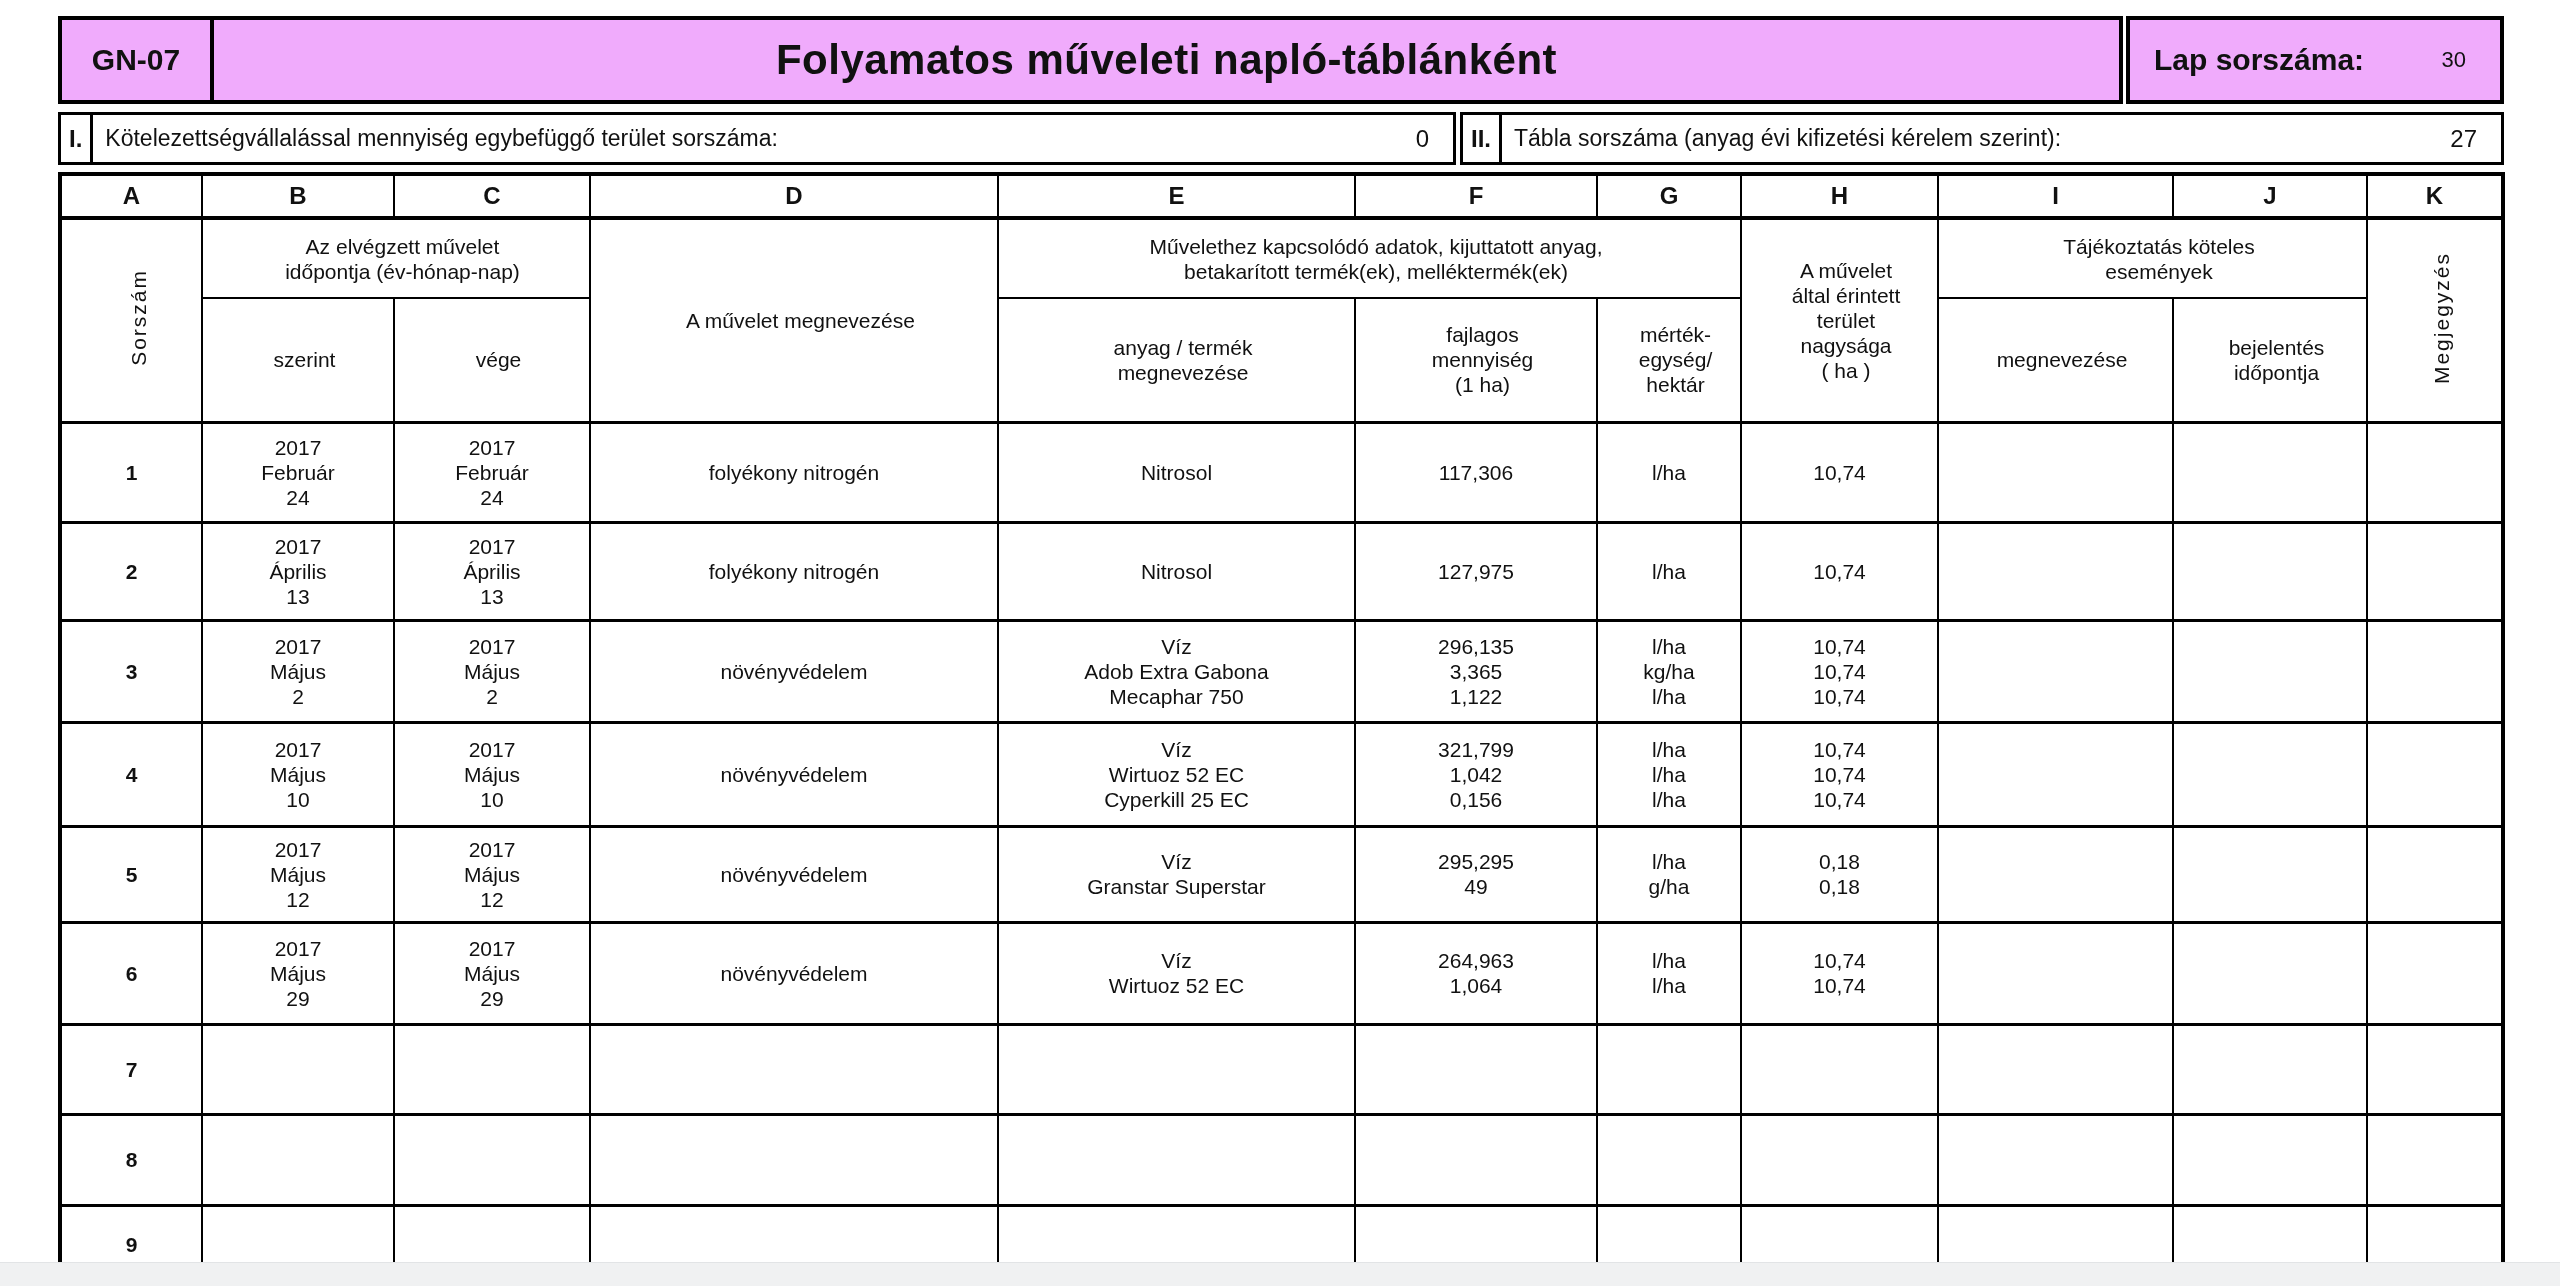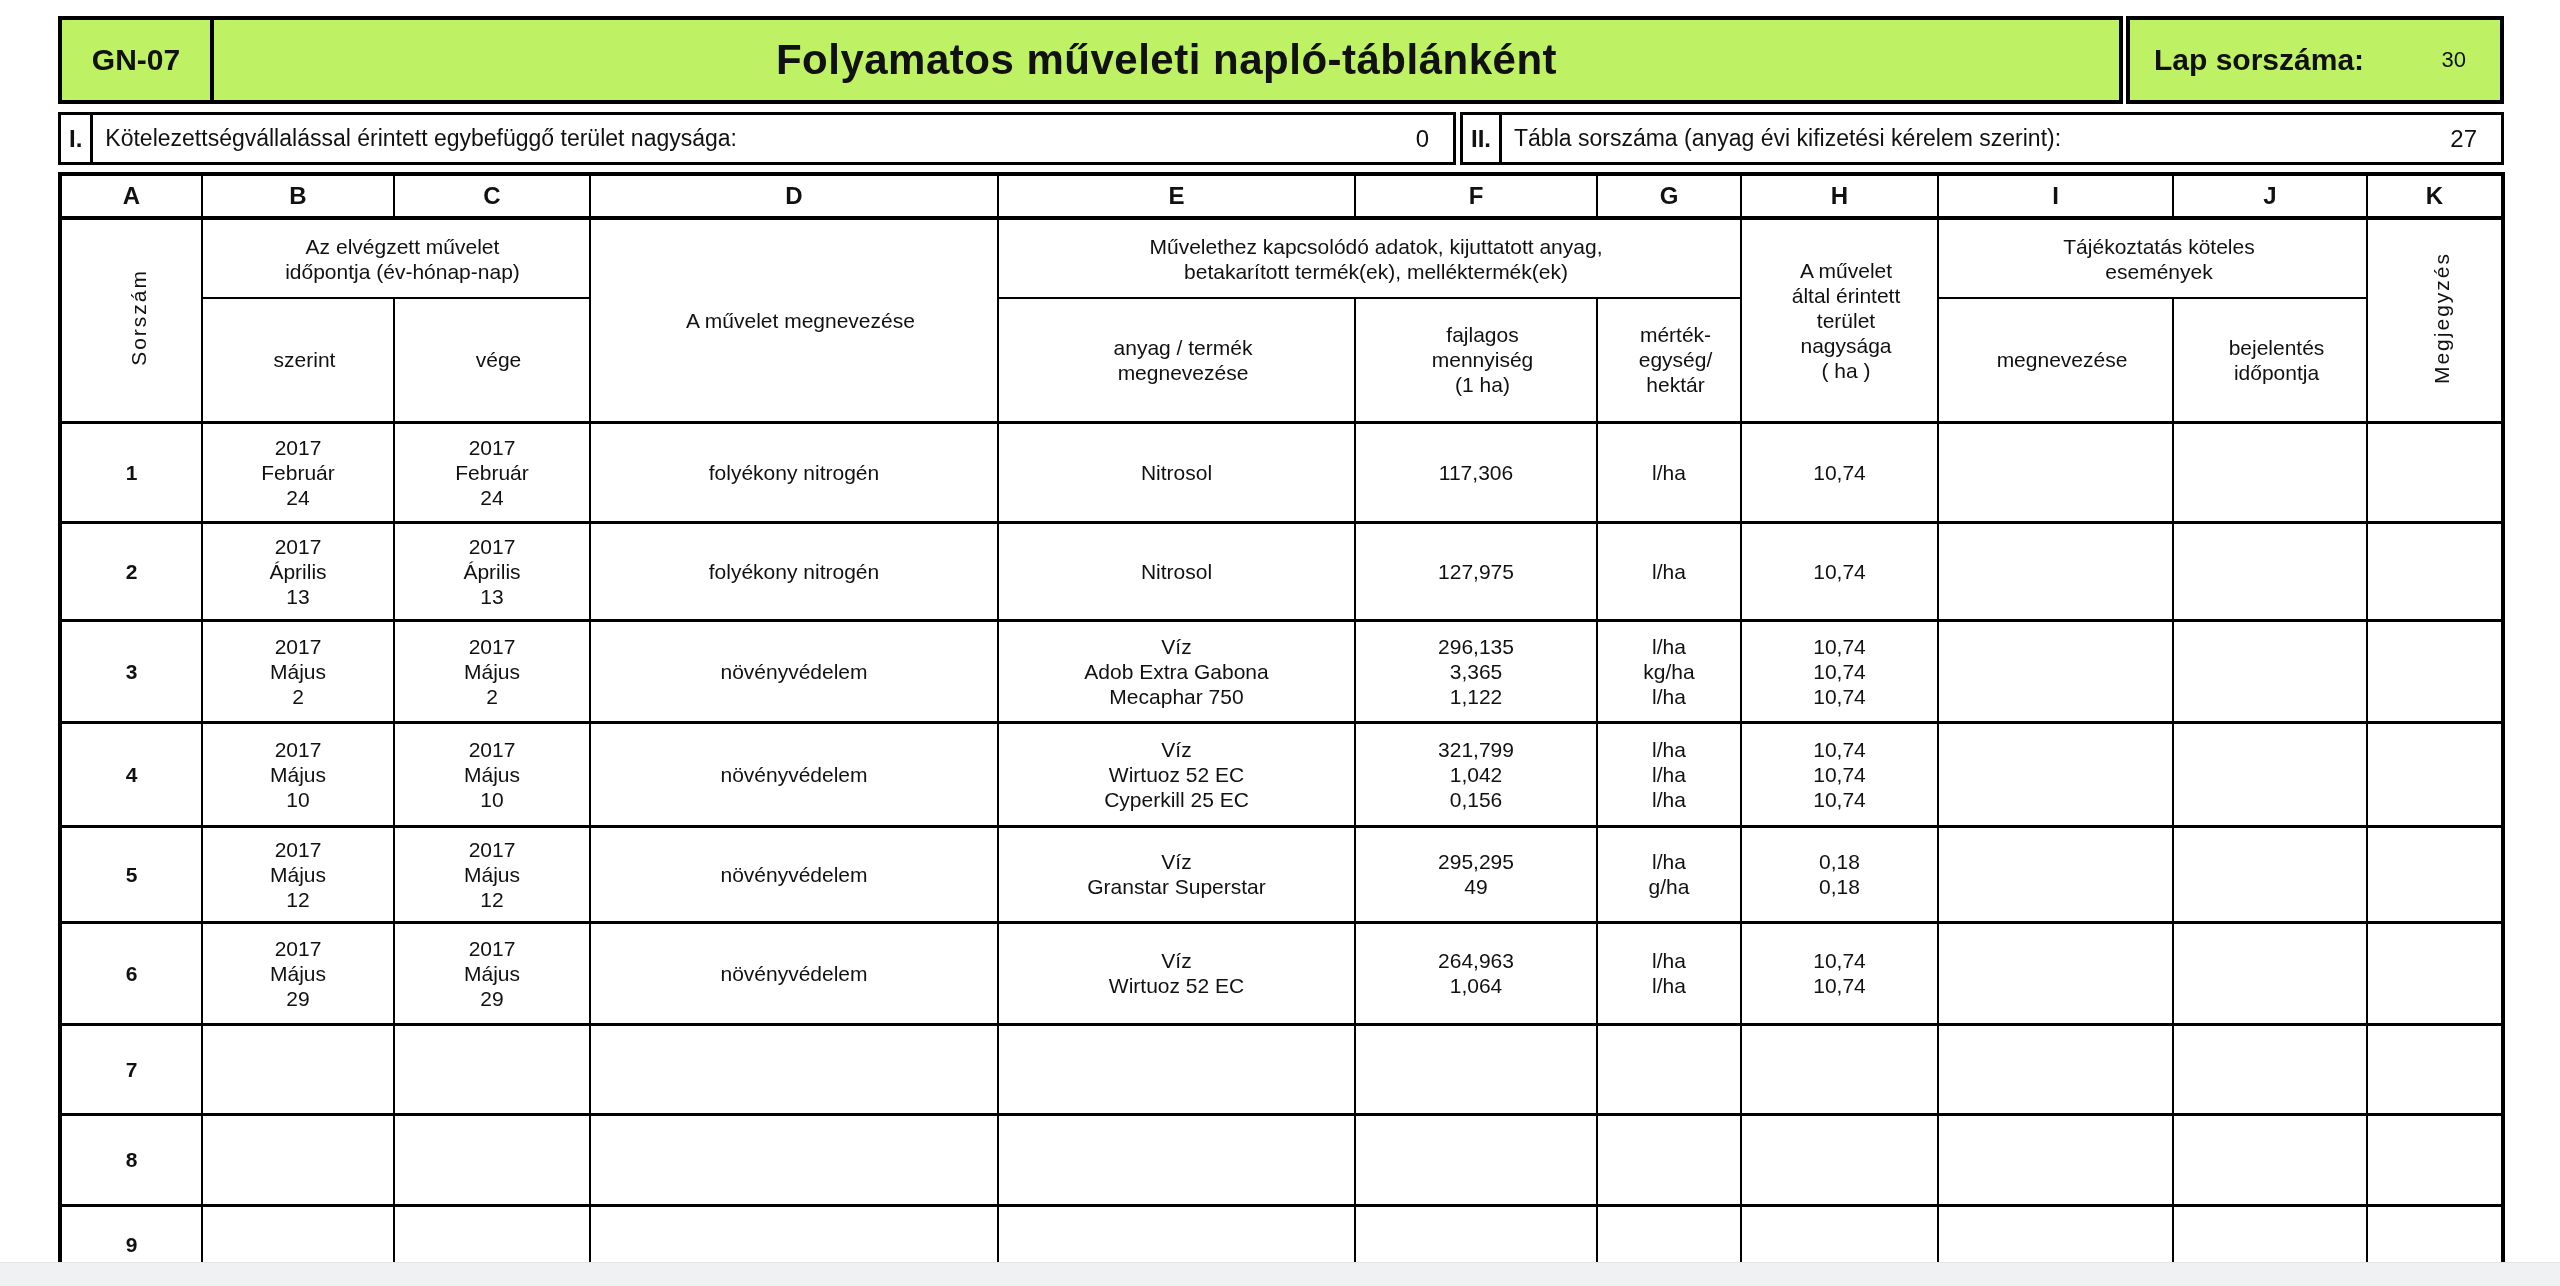--- a/index.html
+++ b/index.html
@@ -4,21 +4,21 @@
 <style>
   html,body{margin:0;padding:0;background:#fff;}
   .page{
     position:relative;width:2560px;height:1286px;background:#ffffff;
     overflow:hidden;font-family:"Liberation Sans",sans-serif;color:#111;
   }
   .doc{position:absolute;left:58px;top:16px;width:2446px;}
 
   
   .topbar{display:flex;gap:3px;height:88px;}
-  .box{border:4px solid #000;box-sizing:border-box;background:#bef264;}
+  .box{border:4px solid #000;box-sizing:border-box;background:#f0abfc;}
   .tb-main{flex:1;display:flex;align-items:stretch;}
   .code{
     width:148px;display:flex;align-items:center;justify-content:center;
     border-right:4px solid #000;font-weight:bold;font-size:30px;
   }
   .title{
     flex:1;display:flex;align-items:center;justify-content:center;
     font-weight:bold;font-size:42px;letter-spacing:.5px;
   }
   .tb-lap{width:378px;display:flex;align-items:center;justify-content:space-between;}
@@ -80,21 +80,21 @@
       </div>
       <div class="tb-lap box">
         <span class="lap-label">Lap sorszáma:</span>
         <span class="lap-value">30</span>
       </div>
     </div>
 
     <div class="secbar">
       <div class="sec sec1">
         <span class="sec-label">I.</span>
-        <span class="sec-text">Kötelezettségvállalással érintett egybefüggő terület nagysága:</span>
+        <span class="sec-text">Kötelezettségvállalással mennyiség egybefüggő terület sorszáma:</span>
         <span class="sec-value">0</span>
       </div>
       <div class="sec sec2">
         <span class="sec-label">II.</span>
         <span class="sec-text">Tábla sorszáma (anyag évi kifizetési kérelem szerint):</span>
         <span class="sec-value">27</span>
       </div>
     </div>
 
     <table class="grid">

